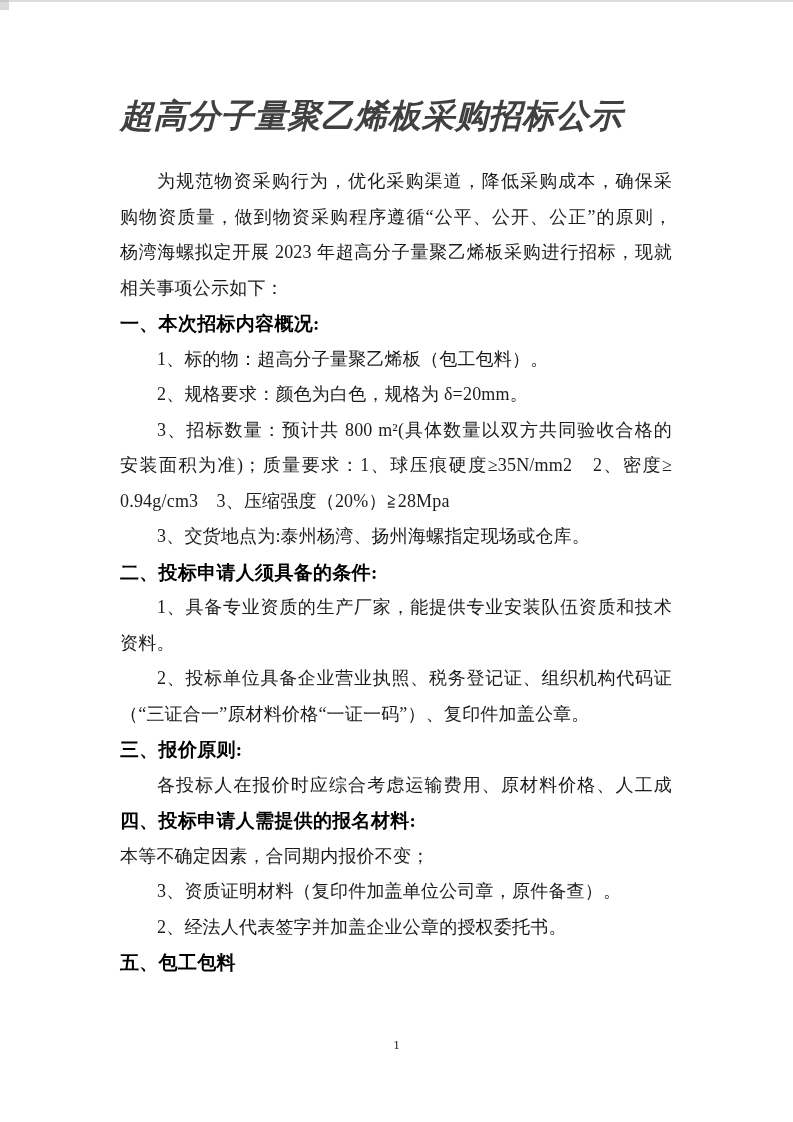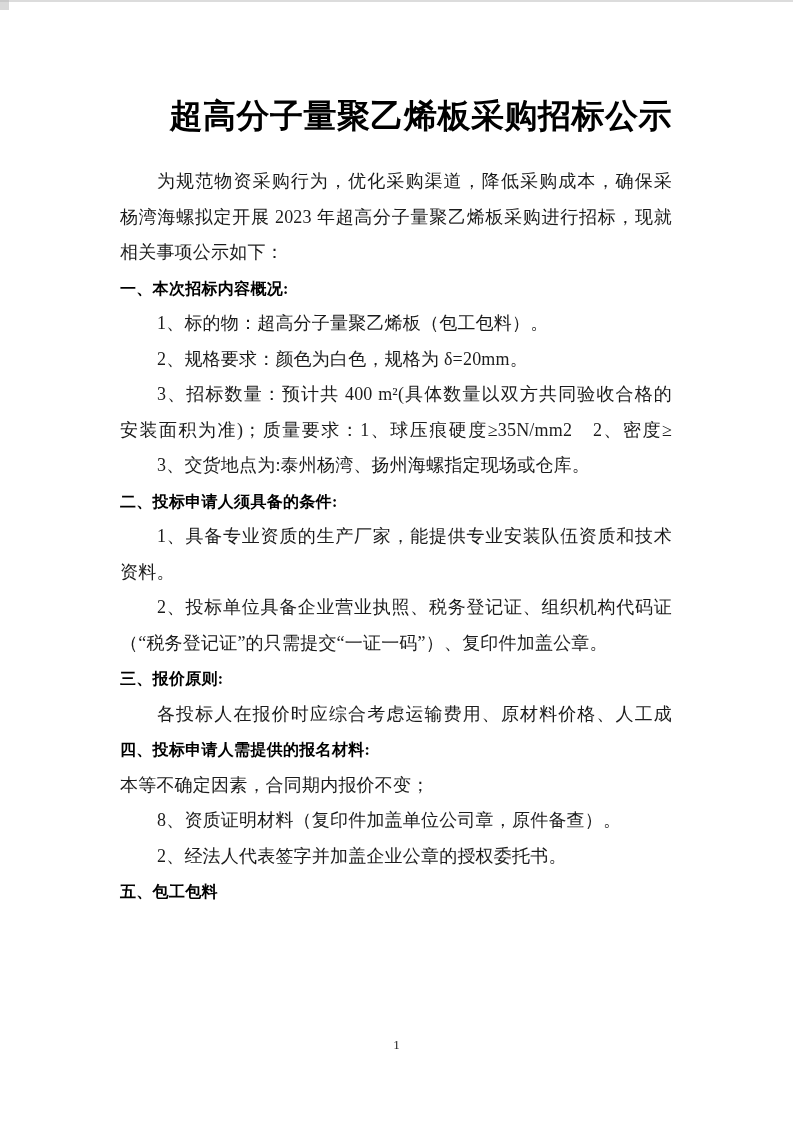--- a/index.html
+++ b/index.html
@@ -39,41 +39,42 @@
     left: 120px;
     top: 94px;
     width: 552px;
   }
   .title {
     margin: 0 0 26px 0;
     font-family: "Liberation Sans", "DejaVu Sans", sans-serif;
     font-weight: bold;
     font-size: 33px;
     line-height: 44px;
-    text-align: right;
+    text-align: left;
     letter-spacing: 0.5px;
-    color: #000000;
+    color: #404040;
+    font-style: italic;
   }
   .line {
     margin: 0;
     font-size: 18px;
     line-height: 35.5px;
     letter-spacing: 0.2px;
   }
   .indent {
     text-indent: 37px;
   }
   .jl {
     text-align: justify;
     text-align-last: justify;
     text-justify: inter-character;
   }
   .heading {
     font-weight: bold;
-    font-size: 16px;
+    font-size: 19px;
     color: #000000;
     letter-spacing: 0.3px;
   }
   .footer {
     position: absolute;
     top: 1036px;
     left: 0;
     width: 100%;
     text-align: center;
     font-size: 13px;
@@ -85,42 +86,44 @@
 <body>
 
 <div class="page">
   <div class="scan-edge-top"></div>
   <div class="scan-corner"></div>
 
   <div class="content">
     <h1 class="title">超高分子量聚乙烯板采购招标公示</h1>
 
     <p class="line indent jl">为规范物资采购行为，优化采购渠道，降低采购成本，确保采</p>
+    <p class="line jl">购物资质量，做到物资采购程序遵循“公平、公开、公正”的原则，</p>
     <p class="line jl">杨湾海螺拟定开展 2023 年超高分子量聚乙烯板采购进行招标，现就</p>
     <p class="line">相关事项公示如下：</p>
 
     <p class="line heading">一、本次招标内容概况:</p>
     <p class="line indent">1、标的物：超高分子量聚乙烯板（包工包料）。</p>
     <p class="line indent">2、规格要求：颜色为白色，规格为 δ=20mm。</p>
-    <p class="line indent jl">3、招标数量：预计共 400 m²(具体数量以双方共同验收合格的</p>
+    <p class="line indent jl">3、招标数量：预计共 800 m²(具体数量以双方共同验收合格的</p>
     <p class="line jl">安装面积为准)；质量要求：1、球压痕硬度≥35N/mm2　2、密度≥</p>
+    <p class="line">0.94g/cm3　3、压缩强度（20%）≧28Mpa</p>
     <p class="line indent">3、交货地点为:泰州杨湾、扬州海螺指定现场或仓库。</p>
 
     <p class="line heading">二、投标申请人须具备的条件:</p>
     <p class="line indent jl">1、具备专业资质的生产厂家，能提供专业安装队伍资质和技术</p>
     <p class="line">资料。</p>
     <p class="line indent jl">2、投标单位具备企业营业执照、税务登记证、组织机构代码证</p>
-    <p class="line">（“税务登记证”的只需提交“一证一码”）、复印件加盖公章。</p>
+    <p class="line">（“三证合一”原材料价格“一证一码”）、复印件加盖公章。</p>
 
     <p class="line heading">三、报价原则:</p>
     <p class="line indent jl">各投标人在报价时应综合考虑运输费用、原材料价格、人工成</p>
     <p class="line heading">四、投标申请人需提供的报名材料:</p>
 
     <p class="line">本等不确定因素，合同期内报价不变；</p>
-    <p class="line indent">8、资质证明材料（复印件加盖单位公司章，原件备查）。</p>
+    <p class="line indent">3、资质证明材料（复印件加盖单位公司章，原件备查）。</p>
     <p class="line indent">2、经法人代表签字并加盖企业公章的授权委托书。</p>
 
     <p class="line heading">五、包工包料</p>
   </div>
 
   <div class="footer">
     <span>1</span>
   </div>
 </div>
 

